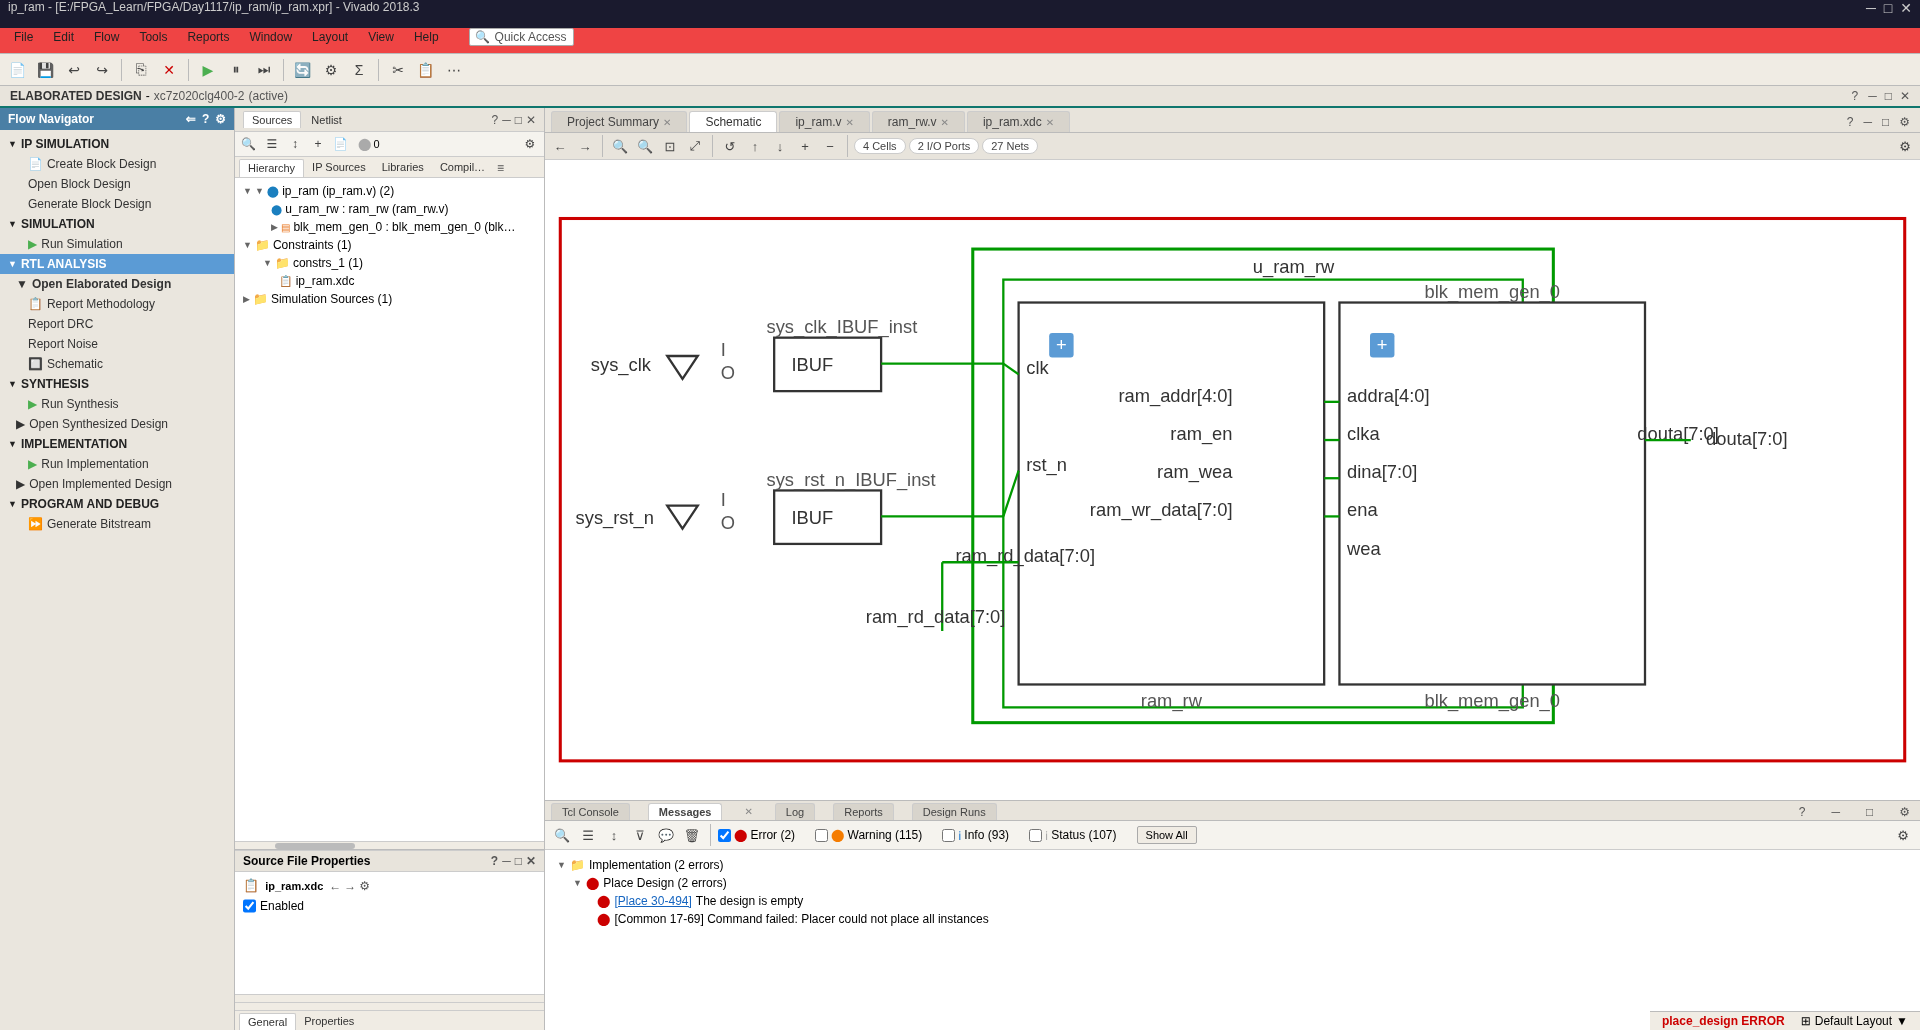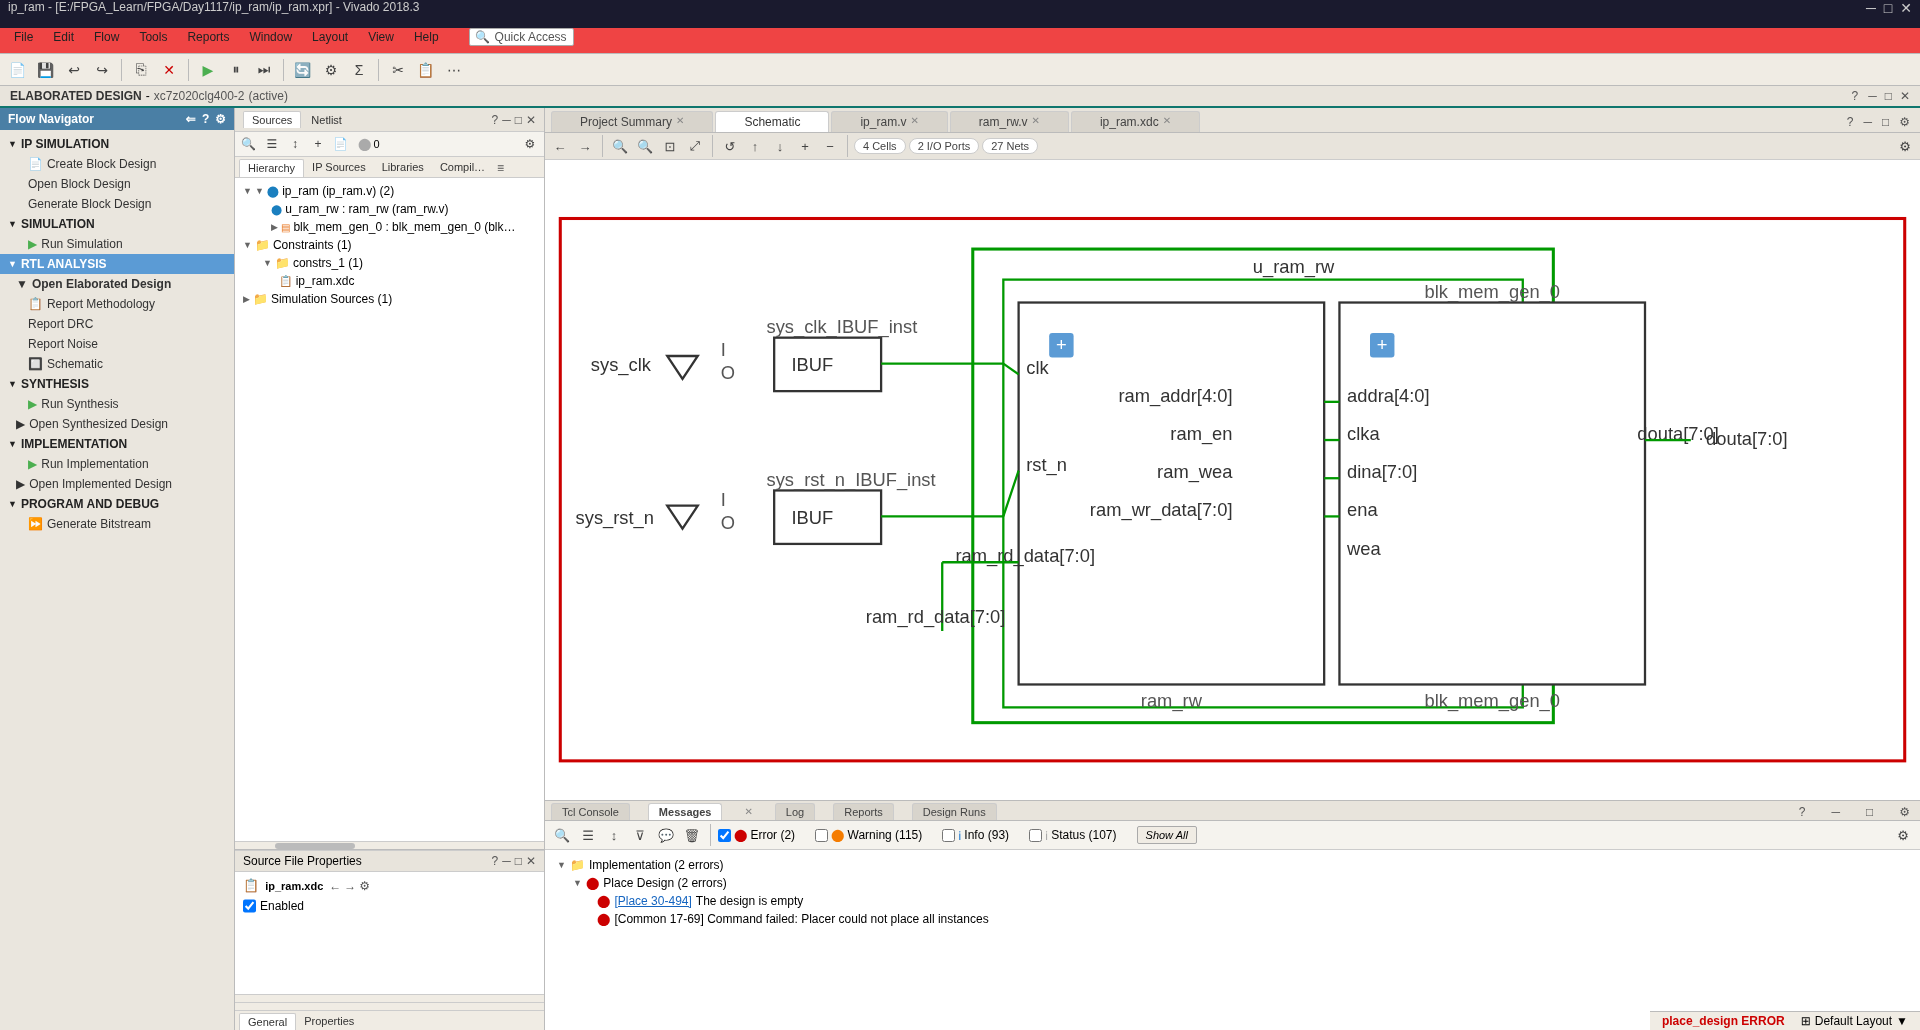--- a/index.html
+++ b/index.html
@@ -205,21 +205,21 @@
 
     #source-props {
       height: 180px;
       display: flex;
       flex-direction: column;
       border-top: 1px solid #ccc;
     }
     #source-props-header {
       background: #e8e4dc;
       padding: 3px 8px;
-      font-weight: normal;
+      font-weight: bold;
       font-size: 11px;
       display: flex;
       align-items: center;
       justify-content: space-between;
       border-bottom: 1px solid #ccc;
     }
     .props-content { padding: 6px 8px; flex: 1; }
     .props-file-row { display: flex; align-items: center; gap: 6px; margin-bottom: 6px; }
     .props-file-name { font-size: 11px; font-weight: bold; }
     .props-arrows { display: flex; gap: 3px; }
@@ -235,28 +235,29 @@
     }
     #tab-bar {
       background: #e8e4dc;
       display: flex;
       align-items: center;
       padding: 3px 6px 0;
       border-bottom: 1px solid #bbb;
       gap: 2px;
     }
     .tab {
-      padding: 3px 28px;
+      padding: 3px 15px;
       cursor: pointer;
       font-size: 11px;
       border: 1px solid #ccc;
       border-bottom: none;
       background: #d8d4cc;
       border-radius: 3px 3px 0 0;
       display: flex;
+      align-items: center;
       gap: 4px;
       color: #444;
     }
     .tab.active { background: white; color: #333; }
     .tab-close { color: #888; font-size: 10px; cursor: pointer; }
 
     #schematic-area {
       flex: 1;
       background: #f8f8f8;
       position: relative;
@@ -337,21 +338,20 @@
       font-size: 11px;
     }
     .msg-filter input[type=checkbox] { margin: 0; }
     .show-all-btn {
       background: #f0ece4;
       border: 1px solid #aaa;
       padding: 2px 8px;
       font-size: 11px;
       cursor: pointer;
       border-radius: 2px;
-      font-style: italic;
     }
     #msg-content { flex: 1; overflow-y: auto; padding: 4px 8px; }
     .msg-section {
       font-size: 11px;
       padding: 2px 4px;
       cursor: pointer;
     }
     .msg-section-header {
       display: flex;
       align-items: center;

